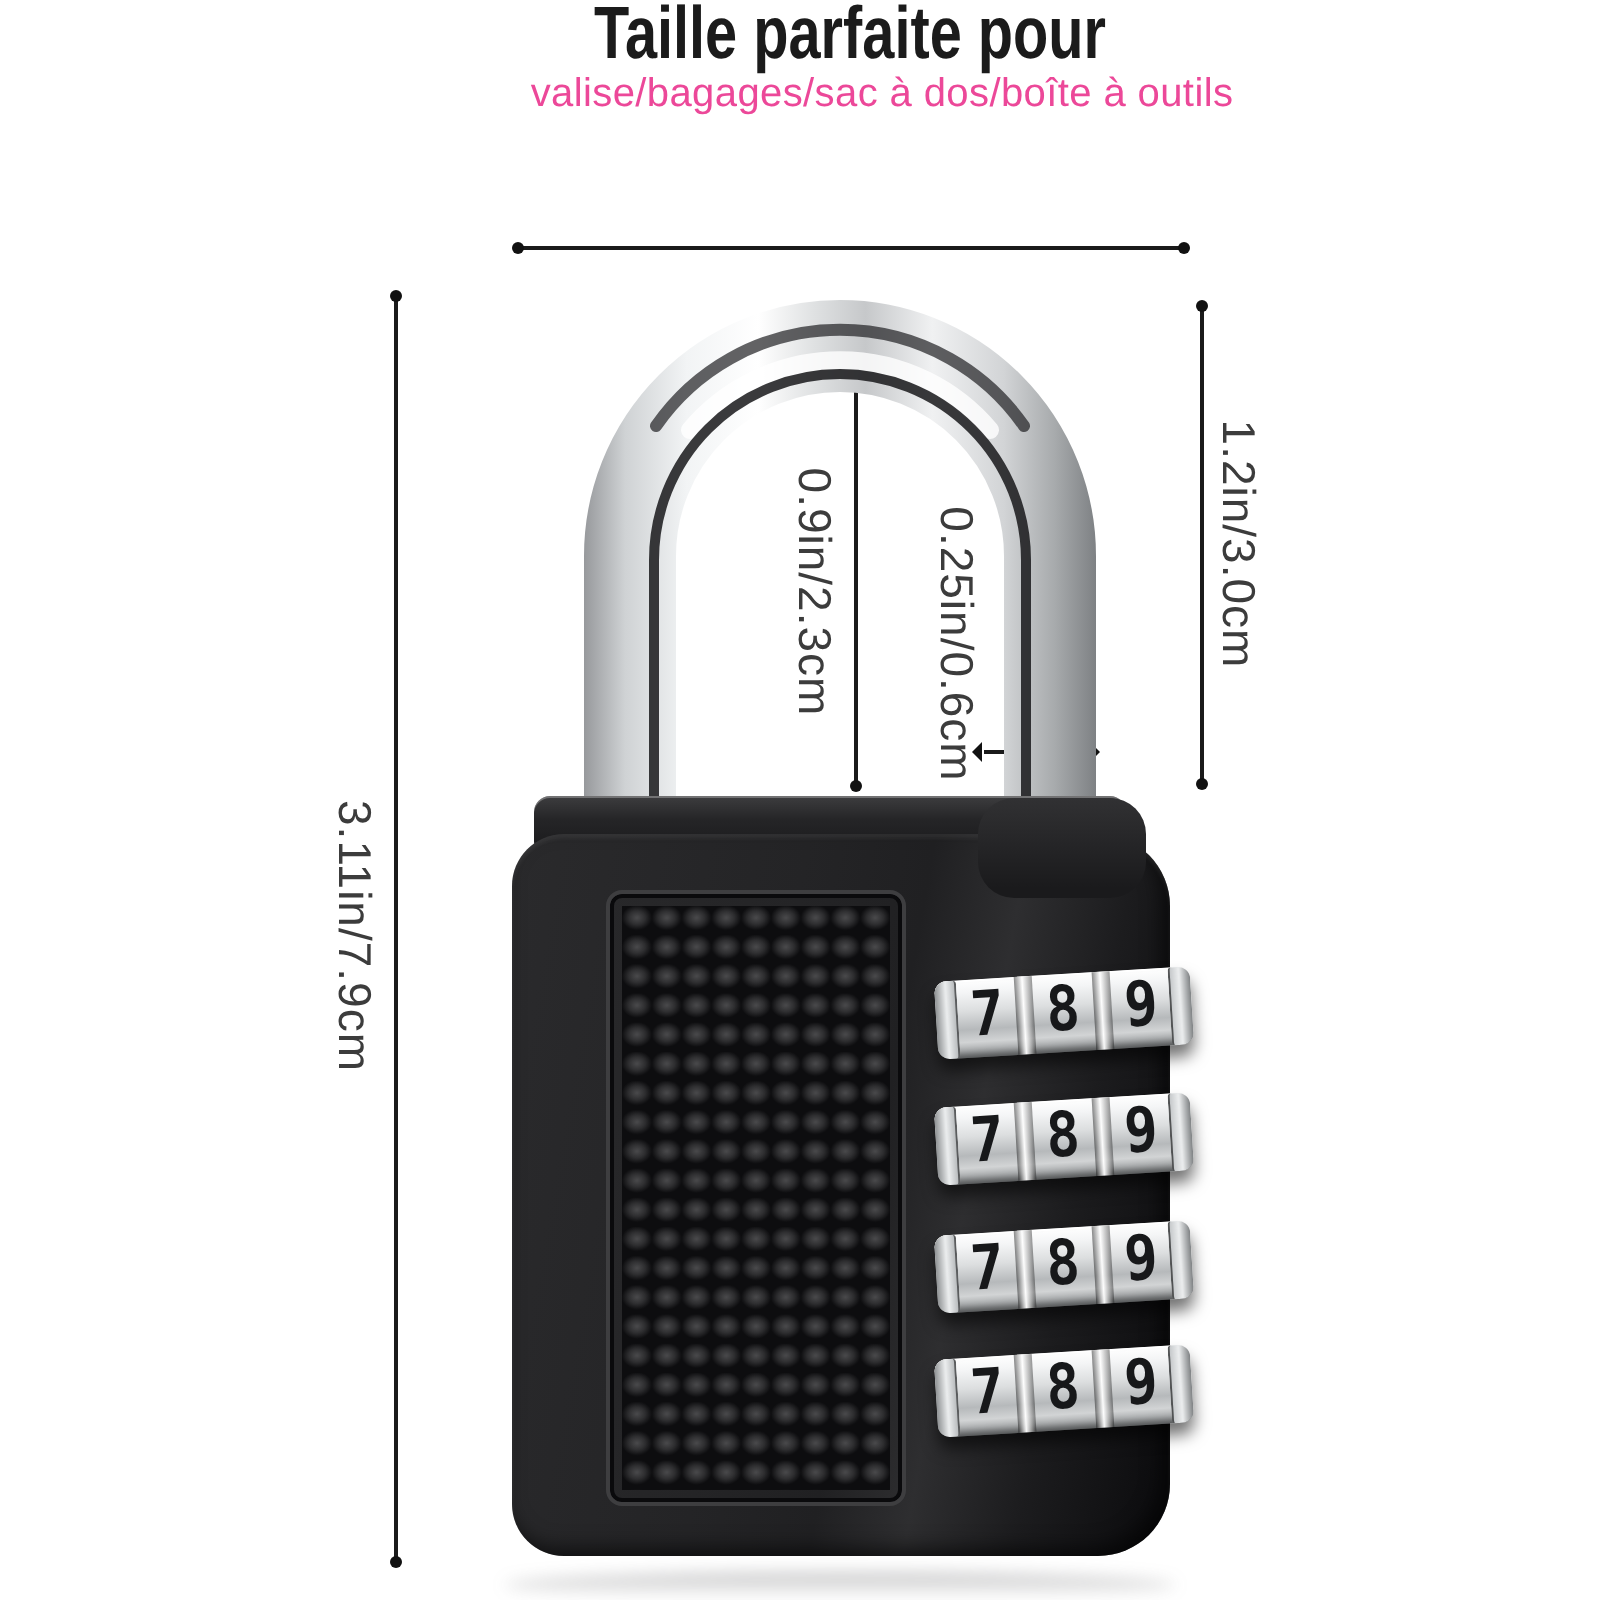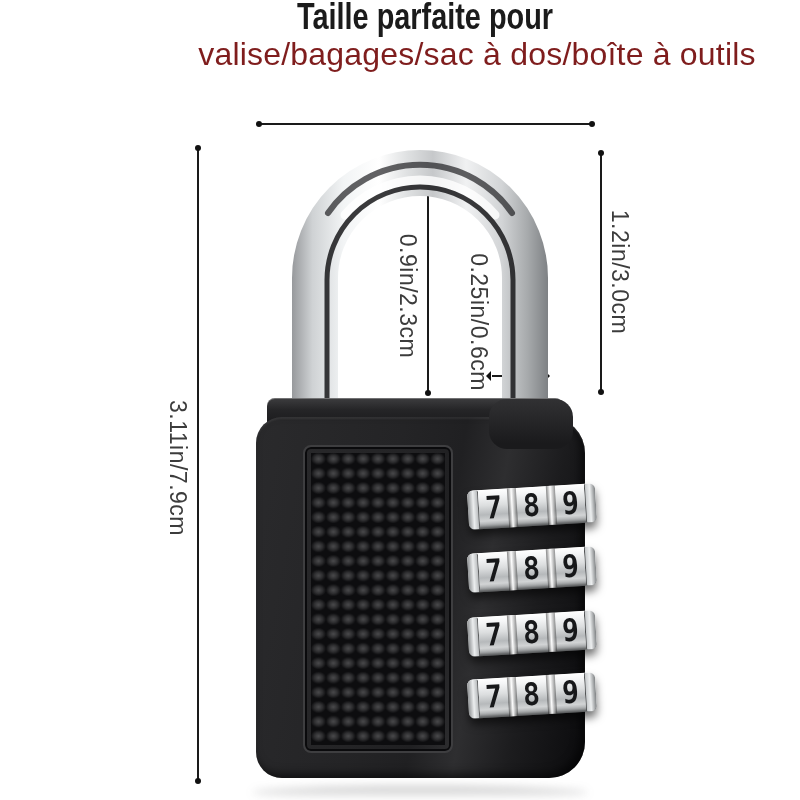--- a/index.html
+++ b/index.html
@@ -4,21 +4,21 @@
 <style>
   html,body{margin:0;padding:0;background:#fff;}
   .stage{position:relative;width:800px;height:800px;background:#ffffff;overflow:hidden;
          font-family:"Liberation Sans",sans-serif;}
 
   
   .title{position:absolute;top:-4px;left:425px;margin:0;
          transform:translateX(-50%) scaleX(.78);transform-origin:center top;
          font-size:37px;font-weight:700;color:#1b1b1b;letter-spacing:0px;white-space:nowrap;}
   .subtitle{position:absolute;top:36px;left:441px;transform:translateX(-50%);
-         font-size:32px;color:#7f1d1d;white-space:nowrap;letter-spacing:.2px;margin-left:36px;}
+         font-size:20px;color:#ec4899;white-space:nowrap;letter-spacing:.2px;}
 
   
   .dim{position:absolute;background:#1a1a1a;}
   .dim.h{height:2px;}
   .dim.v{width:2px;}
   .dot{position:absolute;width:6px;height:6px;border-radius:50%;background:#111;}
   .dim.h .dot{top:-2px;}
   .dim.h .dot.a{left:-2px;}   .dim.h .dot.b{right:-2px;}
   .dim.v .dot{left:-2px;}
   .dim.v .dot.a{top:-2px;}    .dim.v .dot.b{bottom:-2px;}

